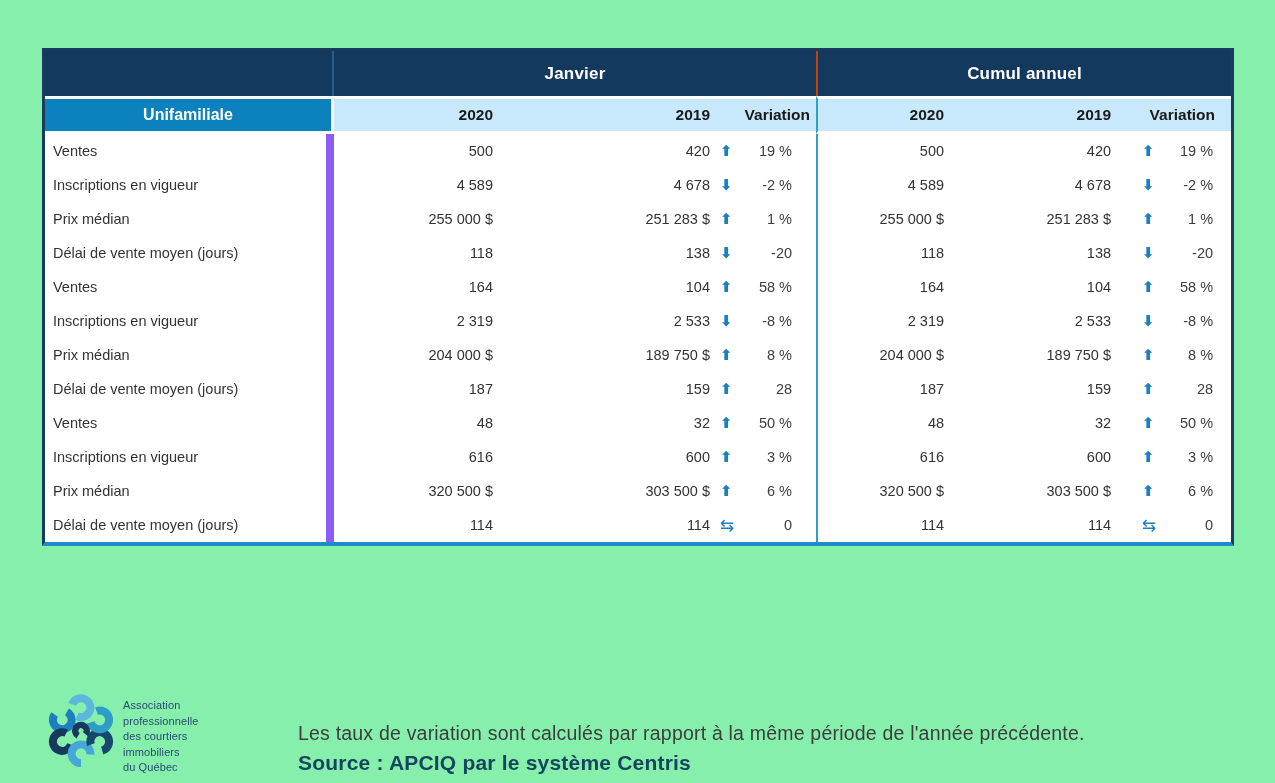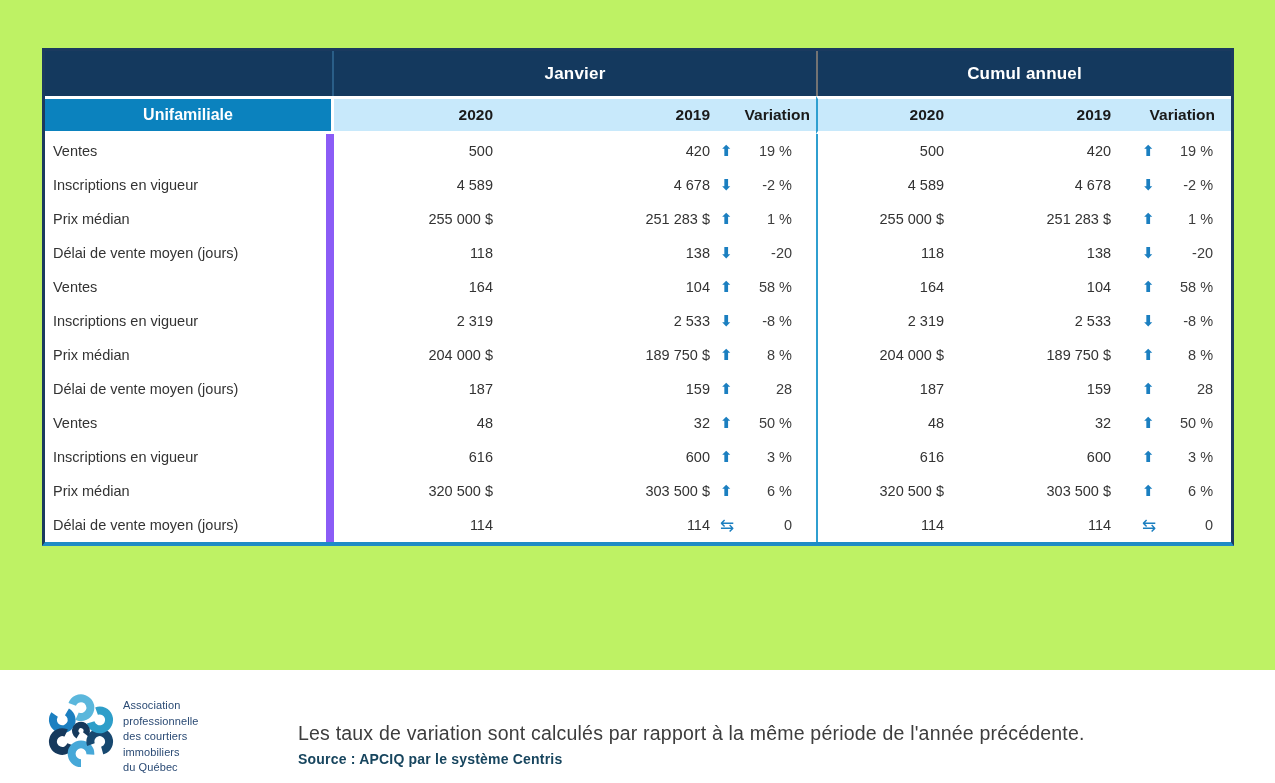--- a/index.html
+++ b/index.html
@@ -2,21 +2,21 @@
 <html><head>
 <meta charset="utf-8">
 <style>
   * { margin:0; padding:0; box-sizing:border-box; }
   html,body { background:#ffffff; }
   body {
     width:1275px; height:783px;
     font-family:"Liberation Sans","DejaVu Sans",sans-serif;
     position:relative; overflow:hidden;
   }
-  .page { position:relative; width:1275px; height:670px; background:#bef264; }
+  .page { position:relative; width:1275px; height:783px; background:#86efac; }
 
   
   .table-wrap {
     position:absolute; left:42px; top:48px;
     border:3px solid #1B3A5F;
     border-bottom:4px solid #1E8CC6;
   }
   table.stats {
     border-collapse:separate; border-spacing:0;
     table-layout:fixed; width:1186px;
@@ -29,21 +29,21 @@
   col.c-c19  { width:140px; }
   col.c-cvar { width:105px; }
 
   
   tr.top th {
     background:#14395E; color:#ffffff;
     height:45px; font-size:17px; font-weight:bold;
     text-align:center; letter-spacing:0.2px;
   }
   th.corner { border-right:2px solid #2A5E88; }
-  th.grp-cumul { border-left:2px solid #737373; }
+  th.grp-cumul { border-left:2px solid #c2410c; }
 
   
   tr.band td {
     height:38px;
     border-top:3px solid #ffffff;
     border-bottom:3px solid #ffffff;
     font-weight:bold; vertical-align:middle;
   }
   td.sec {
     background:#0B82BE; color:#ffffff;
@@ -104,21 +104,21 @@
     line-height:15.5px; letter-spacing:0.1px;
   }
   .notes { padding-top:2px; }
   .note {
     font-size:19.5px; color:#3D3D3D; letter-spacing:0.2px;
     line-height:26px;
     margin-top:36px;
   }
   .source {
     margin-top:5px;
-    font-size:14px; font-weight:bold; color:#17455E;
+    font-size:21px; font-weight:bold; color:#17455E;
     letter-spacing:0.2px;
   }
 </style>
 </head>
 <body>
 
 <div class="page">
 
   <div class="table-wrap">
     <table class="stats">

